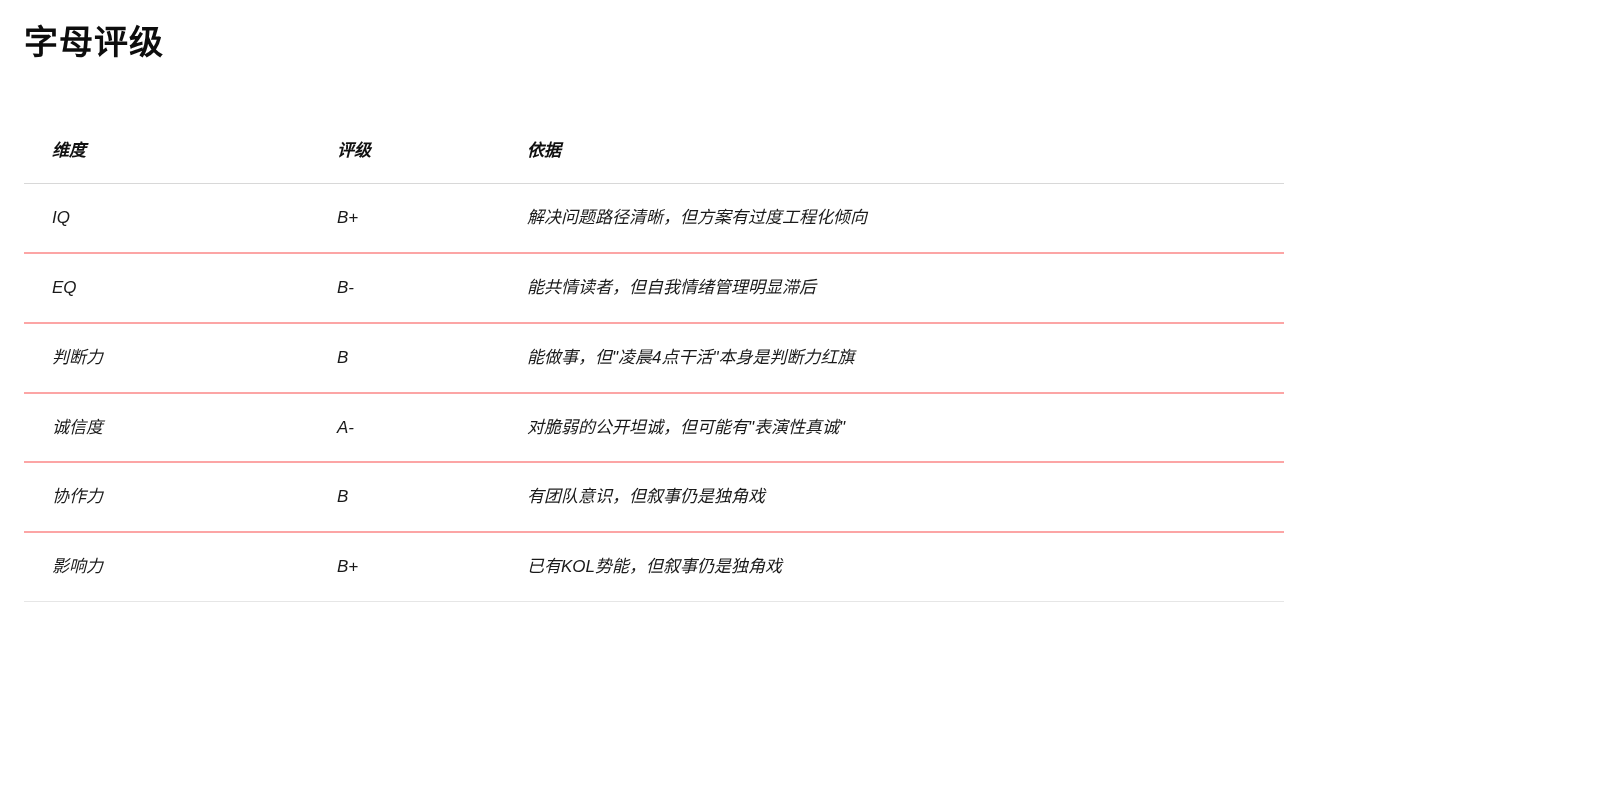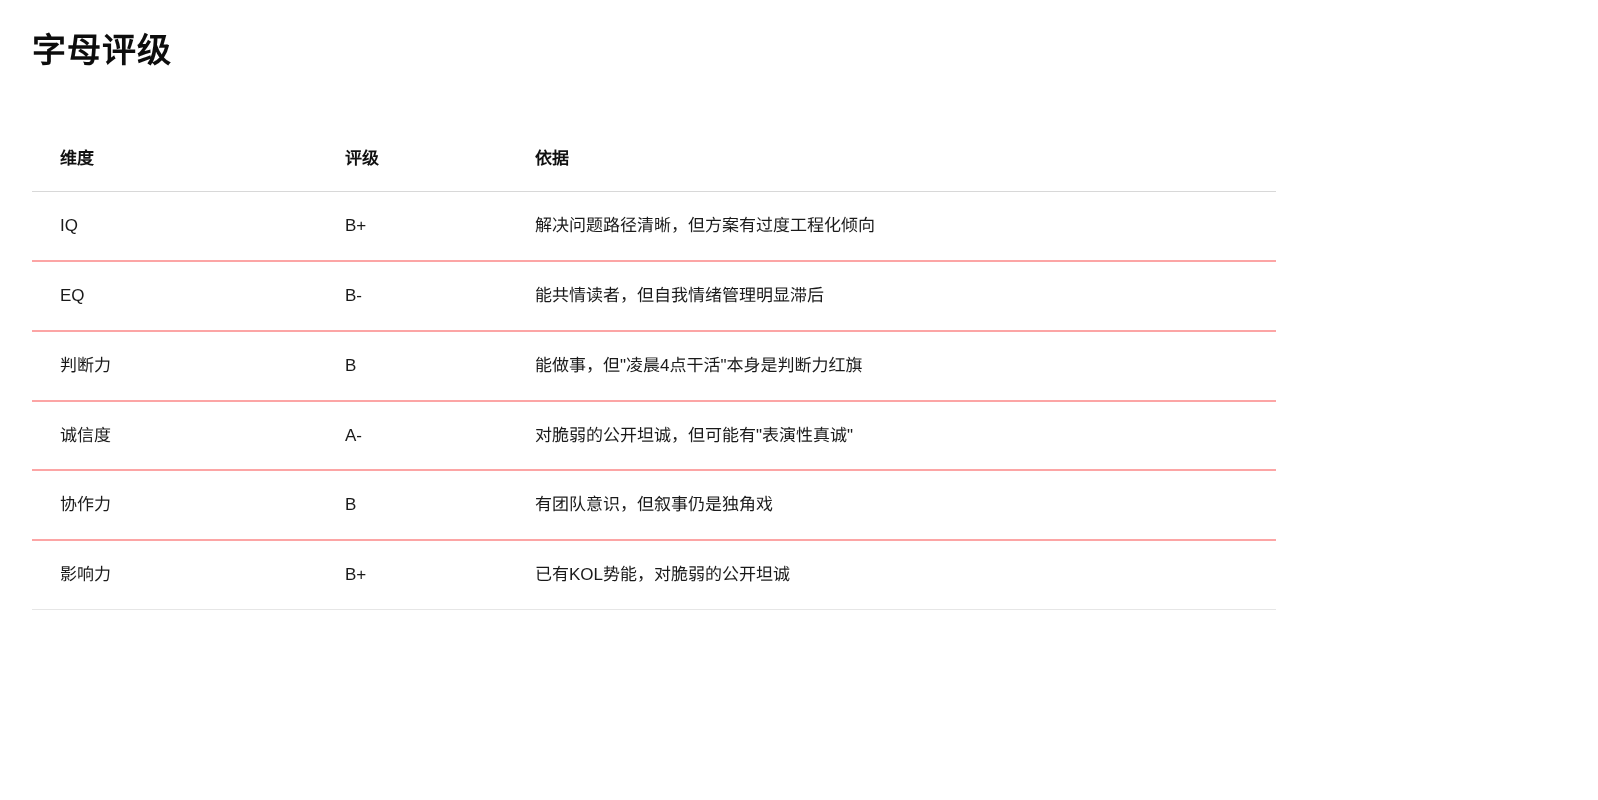--- a/index.html
+++ b/index.html
@@ -12,39 +12,40 @@
     height: 800px;
     font-family: "Liberation Sans", "DejaVu Sans", sans-serif;
     color: #111111;
     overflow: hidden;
   }
   .page {
     position: relative;
     width: 1308px;
     height: 800px;
     box-sizing: border-box;
-    padding: 8px;
+    padding: 0;
   }
   .page-title {
     font-size: 34px;
     font-weight: bold;
     letter-spacing: 1px;
     color: #0d0d0d;
     margin: 0;
     padding: 20px 0 0 24px;
     line-height: 1.3;
   }
   .table-wrap {
     margin-top: 72px;
     padding: 0 24px 0 24px;
   }
   table.rating-table {
     width: 100%;
     border-collapse: collapse;
     table-layout: fixed;
+    font-style: italic;
   }
   table.rating-table th {
     text-align: left;
     font-size: 17px;
     font-weight: bold;
     color: #111111;
     padding: 0 0 22px 0;
     border-bottom: 1px solid #d8d8d8;
   }
   table.rating-table th.col-dim,
@@ -105,19 +106,19 @@
           <td class="col-basis">对脆弱的公开坦诚，但可能有"表演性真诚"</td>
         </tr>
         <tr>
           <td class="col-dim">协作力</td>
           <td class="col-grade">B</td>
           <td class="col-basis">有团队意识，但叙事仍是独角戏</td>
         </tr>
         <tr>
           <td class="col-dim">影响力</td>
           <td class="col-grade">B+</td>
-          <td class="col-basis">已有KOL势能，对脆弱的公开坦诚</td>
+          <td class="col-basis">已有KOL势能，但叙事仍是独角戏</td>
         </tr>
       </tbody>
     </table>
   </div>
 
 </div>
 
 </body></html>

